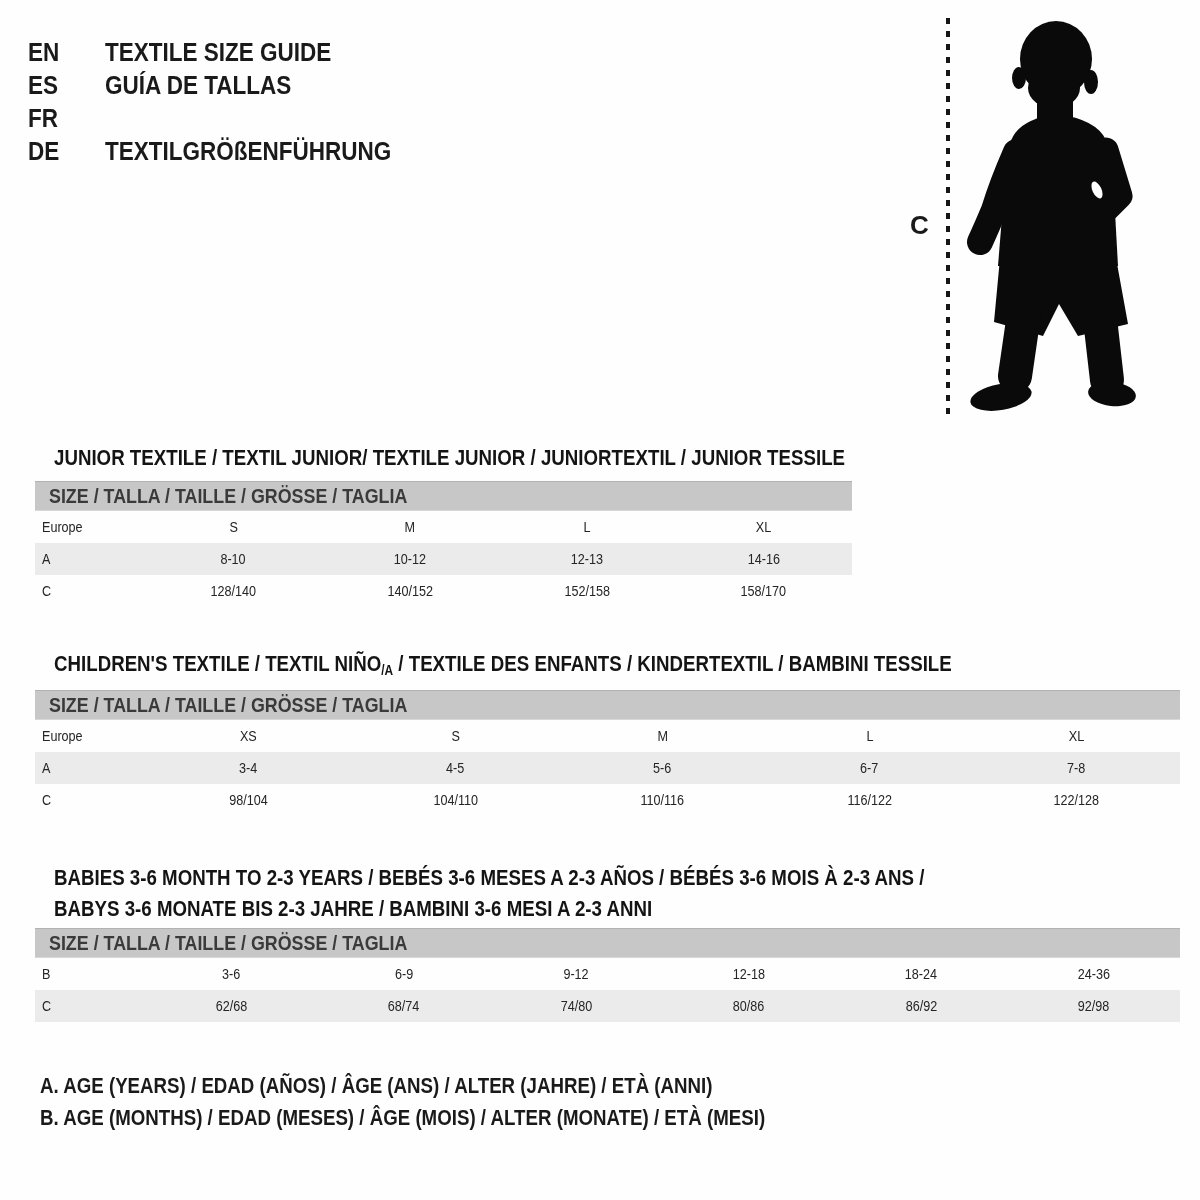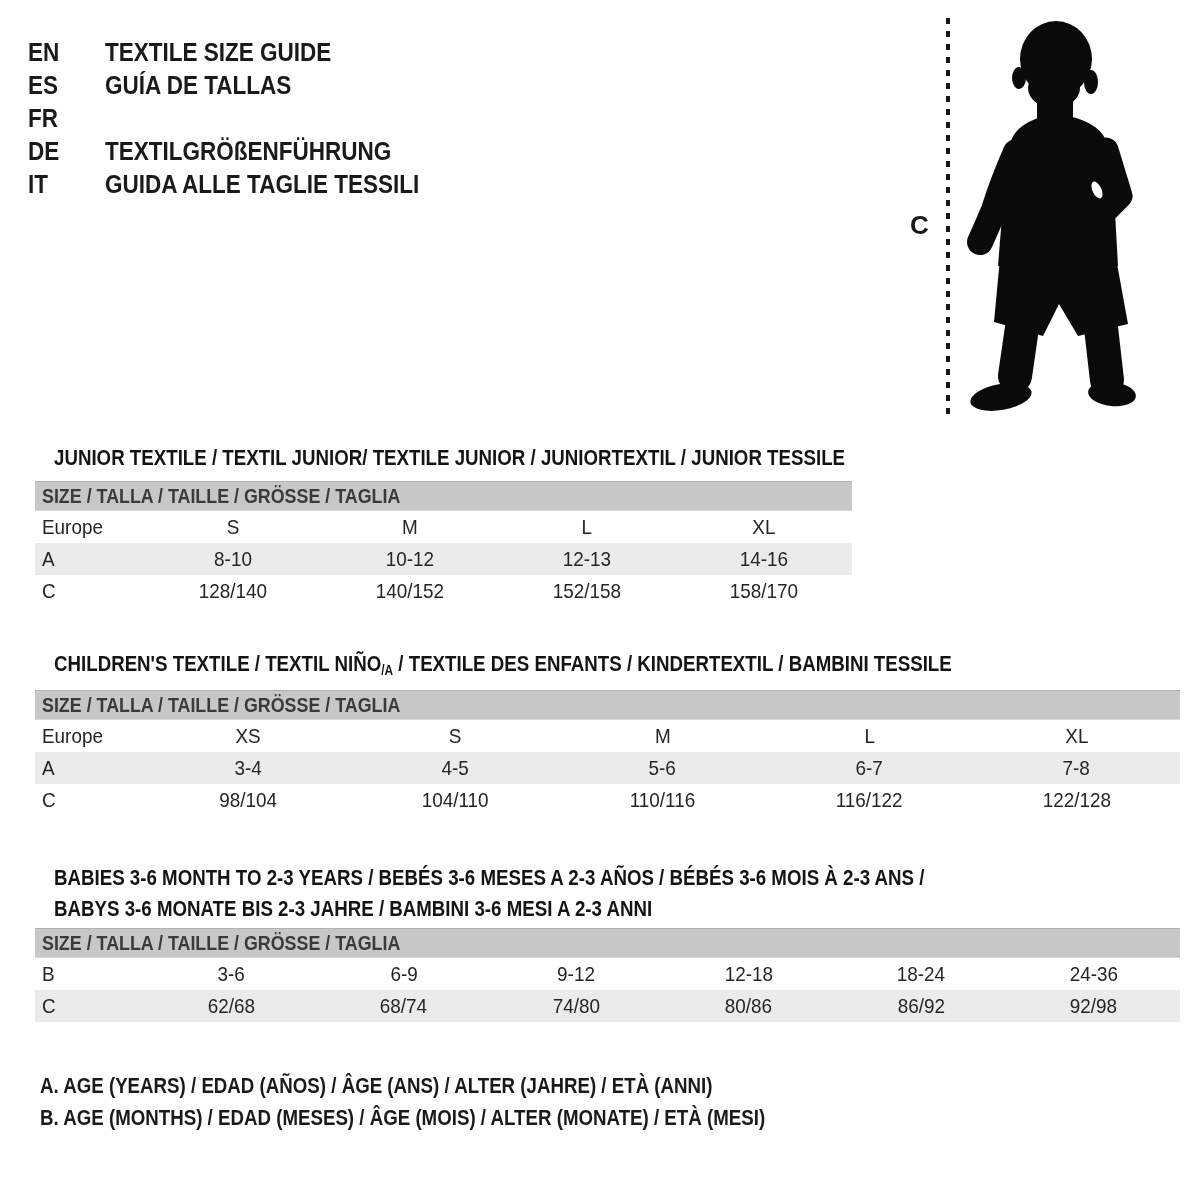--- a/index.html
+++ b/index.html
@@ -29,25 +29,25 @@
   .measure-label{position:absolute;left:910px;top:210px;font-size:26px;font-weight:bold;}
   .toddler{position:absolute;left:958px;top:14px;}
 
   
   .sec-title{position:absolute;left:40px;margin:14px;font-size:22px;font-weight:bold;line-height:24px;color:#141414;}
   .sec-title.two-line{line-height:31px;}
 
   
   .tbl{position:absolute;left:35px;}
   .t-head{
-    height:30px;display:flex;align-items:center;padding-left:7px;box-sizing:border-box;
+    height:30px;display:flex;align-items:center;padding-left:14px;box-sizing:border-box;
     border-top:1px solid #b2b2b2;border-bottom:1px solid #d8d8d8;
     font-size:21px;font-weight:bold;
   }
-  .t-row{display:flex;height:32px;align-items:center;font-size:21px;color:#252525;}
+  .t-row{display:flex;height:32px;align-items:center;font-size:14px;color:#252525;}
   .t-row .lbl{width:110px;padding-left:7px;box-sizing:border-box;}
   .t-row .cell{flex:1;text-align:center;}
 
   
   .notes{position:absolute;left:40px;top:1070px;text-align:right;}
   .note{height:32px;font-size:22px;font-weight:bold;display:flex;align-items:center;}
 
   .sub{font-size:14px;vertical-align:-4px;font-weight:bold;}
 </style>
 </head>
@@ -63,24 +63,20 @@
     <div class="lang-row">
       <span class="lang-code"><span class="cll">ES</span></span>
       <span class="lang-label"><span class="cll">GUÍA DE TALLAS</span></span>
     </div>
     <div class="lang-row">
       <span class="lang-code"><span class="cll">FR</span></span>
     </div>
     <div class="lang-row">
       <span class="lang-code"><span class="cll">DE</span></span>
       <span class="lang-label"><span class="cll">TEXTILGRÖßENFÜHRUNG</span></span>
-    </div>
-    <div class="lang-row">
-      <span class="lang-code"><span class="cll">IT</span></span>
-      <span class="lang-label"><span class="cll">GUIDA ALLE TAGLIE TESSILI</span></span>
     </div>
   </section>
 
   <div class="measure-line"></div>
   <div class="measure-label">C</div>
   <svg class="toddler" width="192" height="400" viewBox="0 0 192 400" fill="#0a0a0a">
     <ellipse cx="98" cy="45" rx="36" ry="38"></ellipse>
     <ellipse cx="96" cy="74" rx="26" ry="20"></ellipse>
     <ellipse cx="61" cy="64" rx="7" ry="11"></ellipse>
     <ellipse cx="133" cy="68" rx="7" ry="12"></ellipse>

